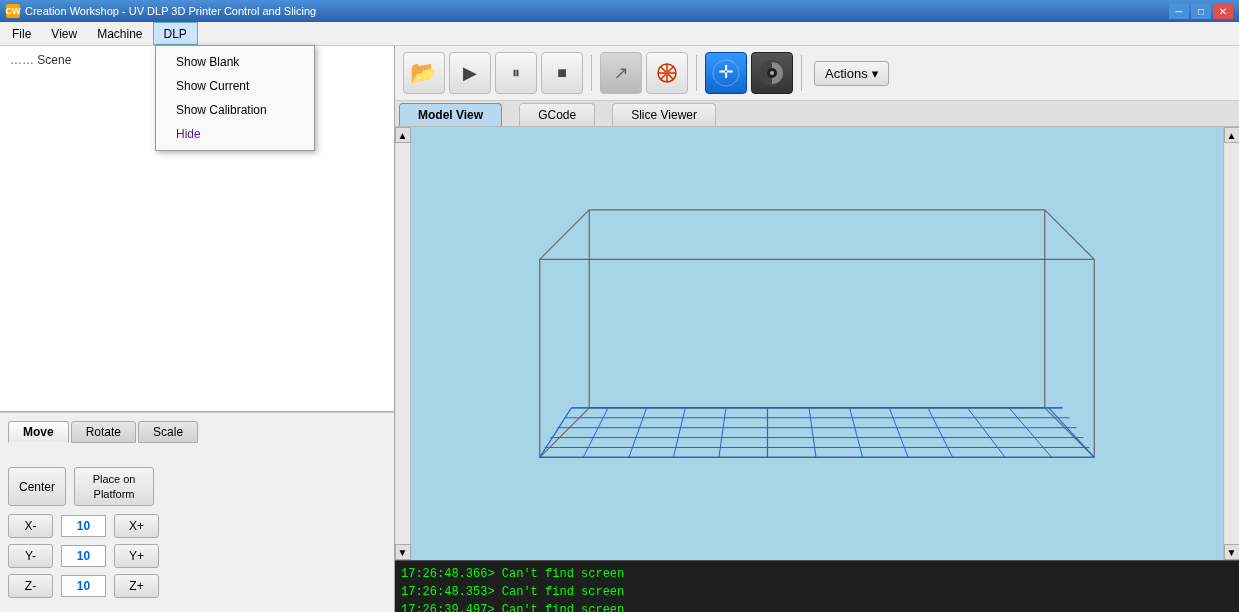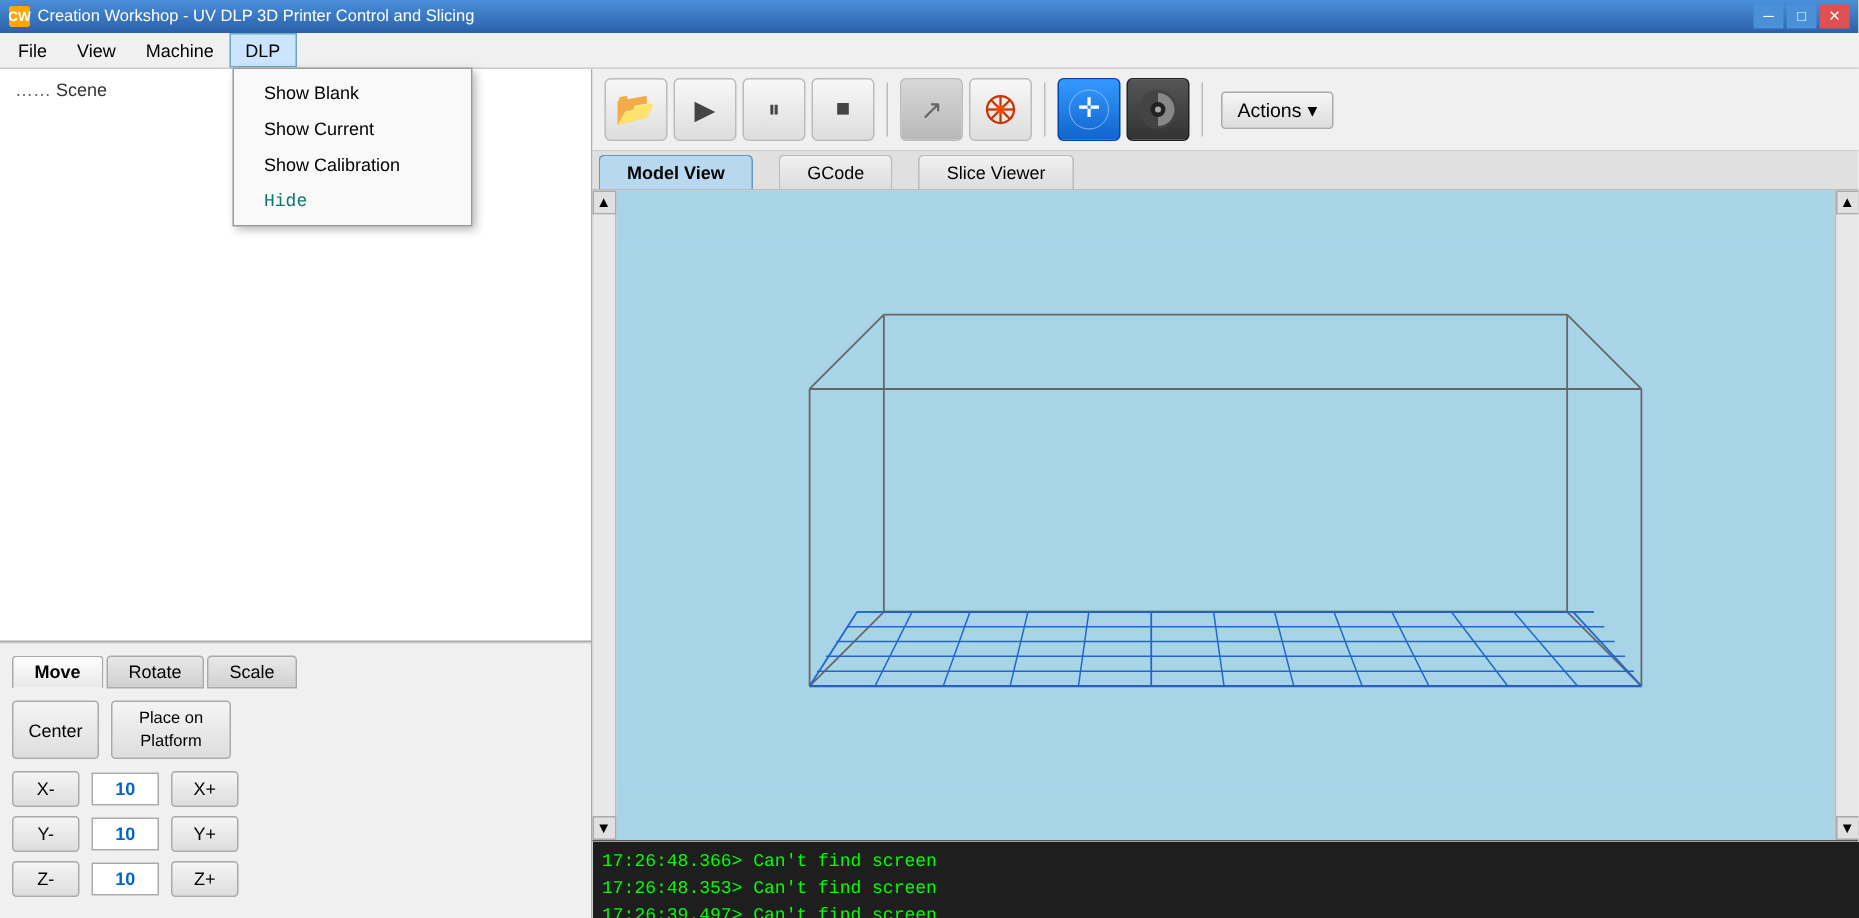--- a/index.html
+++ b/index.html
@@ -58,21 +58,21 @@
       min-width: 160px;
       padding: 4px 0;
     }
     .dropdown-item {
       padding: 5px 20px;
       cursor: pointer;
       font-size: 12px;
       color: #000;
       display: block;
     }
-    .dropdown-item.red { color: #0f766e; font-family: Liberation Mono, monospace; }
+    .dropdown-item.red { color: #4c1d95; }
 
     
     .main-layout {
       display: flex;
       height: calc(612px - 22px - 24px);
     }
 
     
     .left-panel {
       width: 395px;
@@ -100,21 +100,21 @@
 
     
     .transform-section {
       background: #f0f0f0;
       border-top: 1px solid #ccc;
       padding: 8px;
     }
     .tab-row {
       display: flex;
       gap: 2px;
-      margin-bottom: 8px;
+      margin-bottom: 24px;
     }
     .tab-btn {
       padding: 3px 14px;
       border: 1px solid #aaa;
       background: linear-gradient(to bottom, #e8e8e8, #d0d0d0);
       cursor: pointer;
       font-size: 12px;
       border-radius: 3px 3px 0 0;
     }
     .tab-btn.active {

